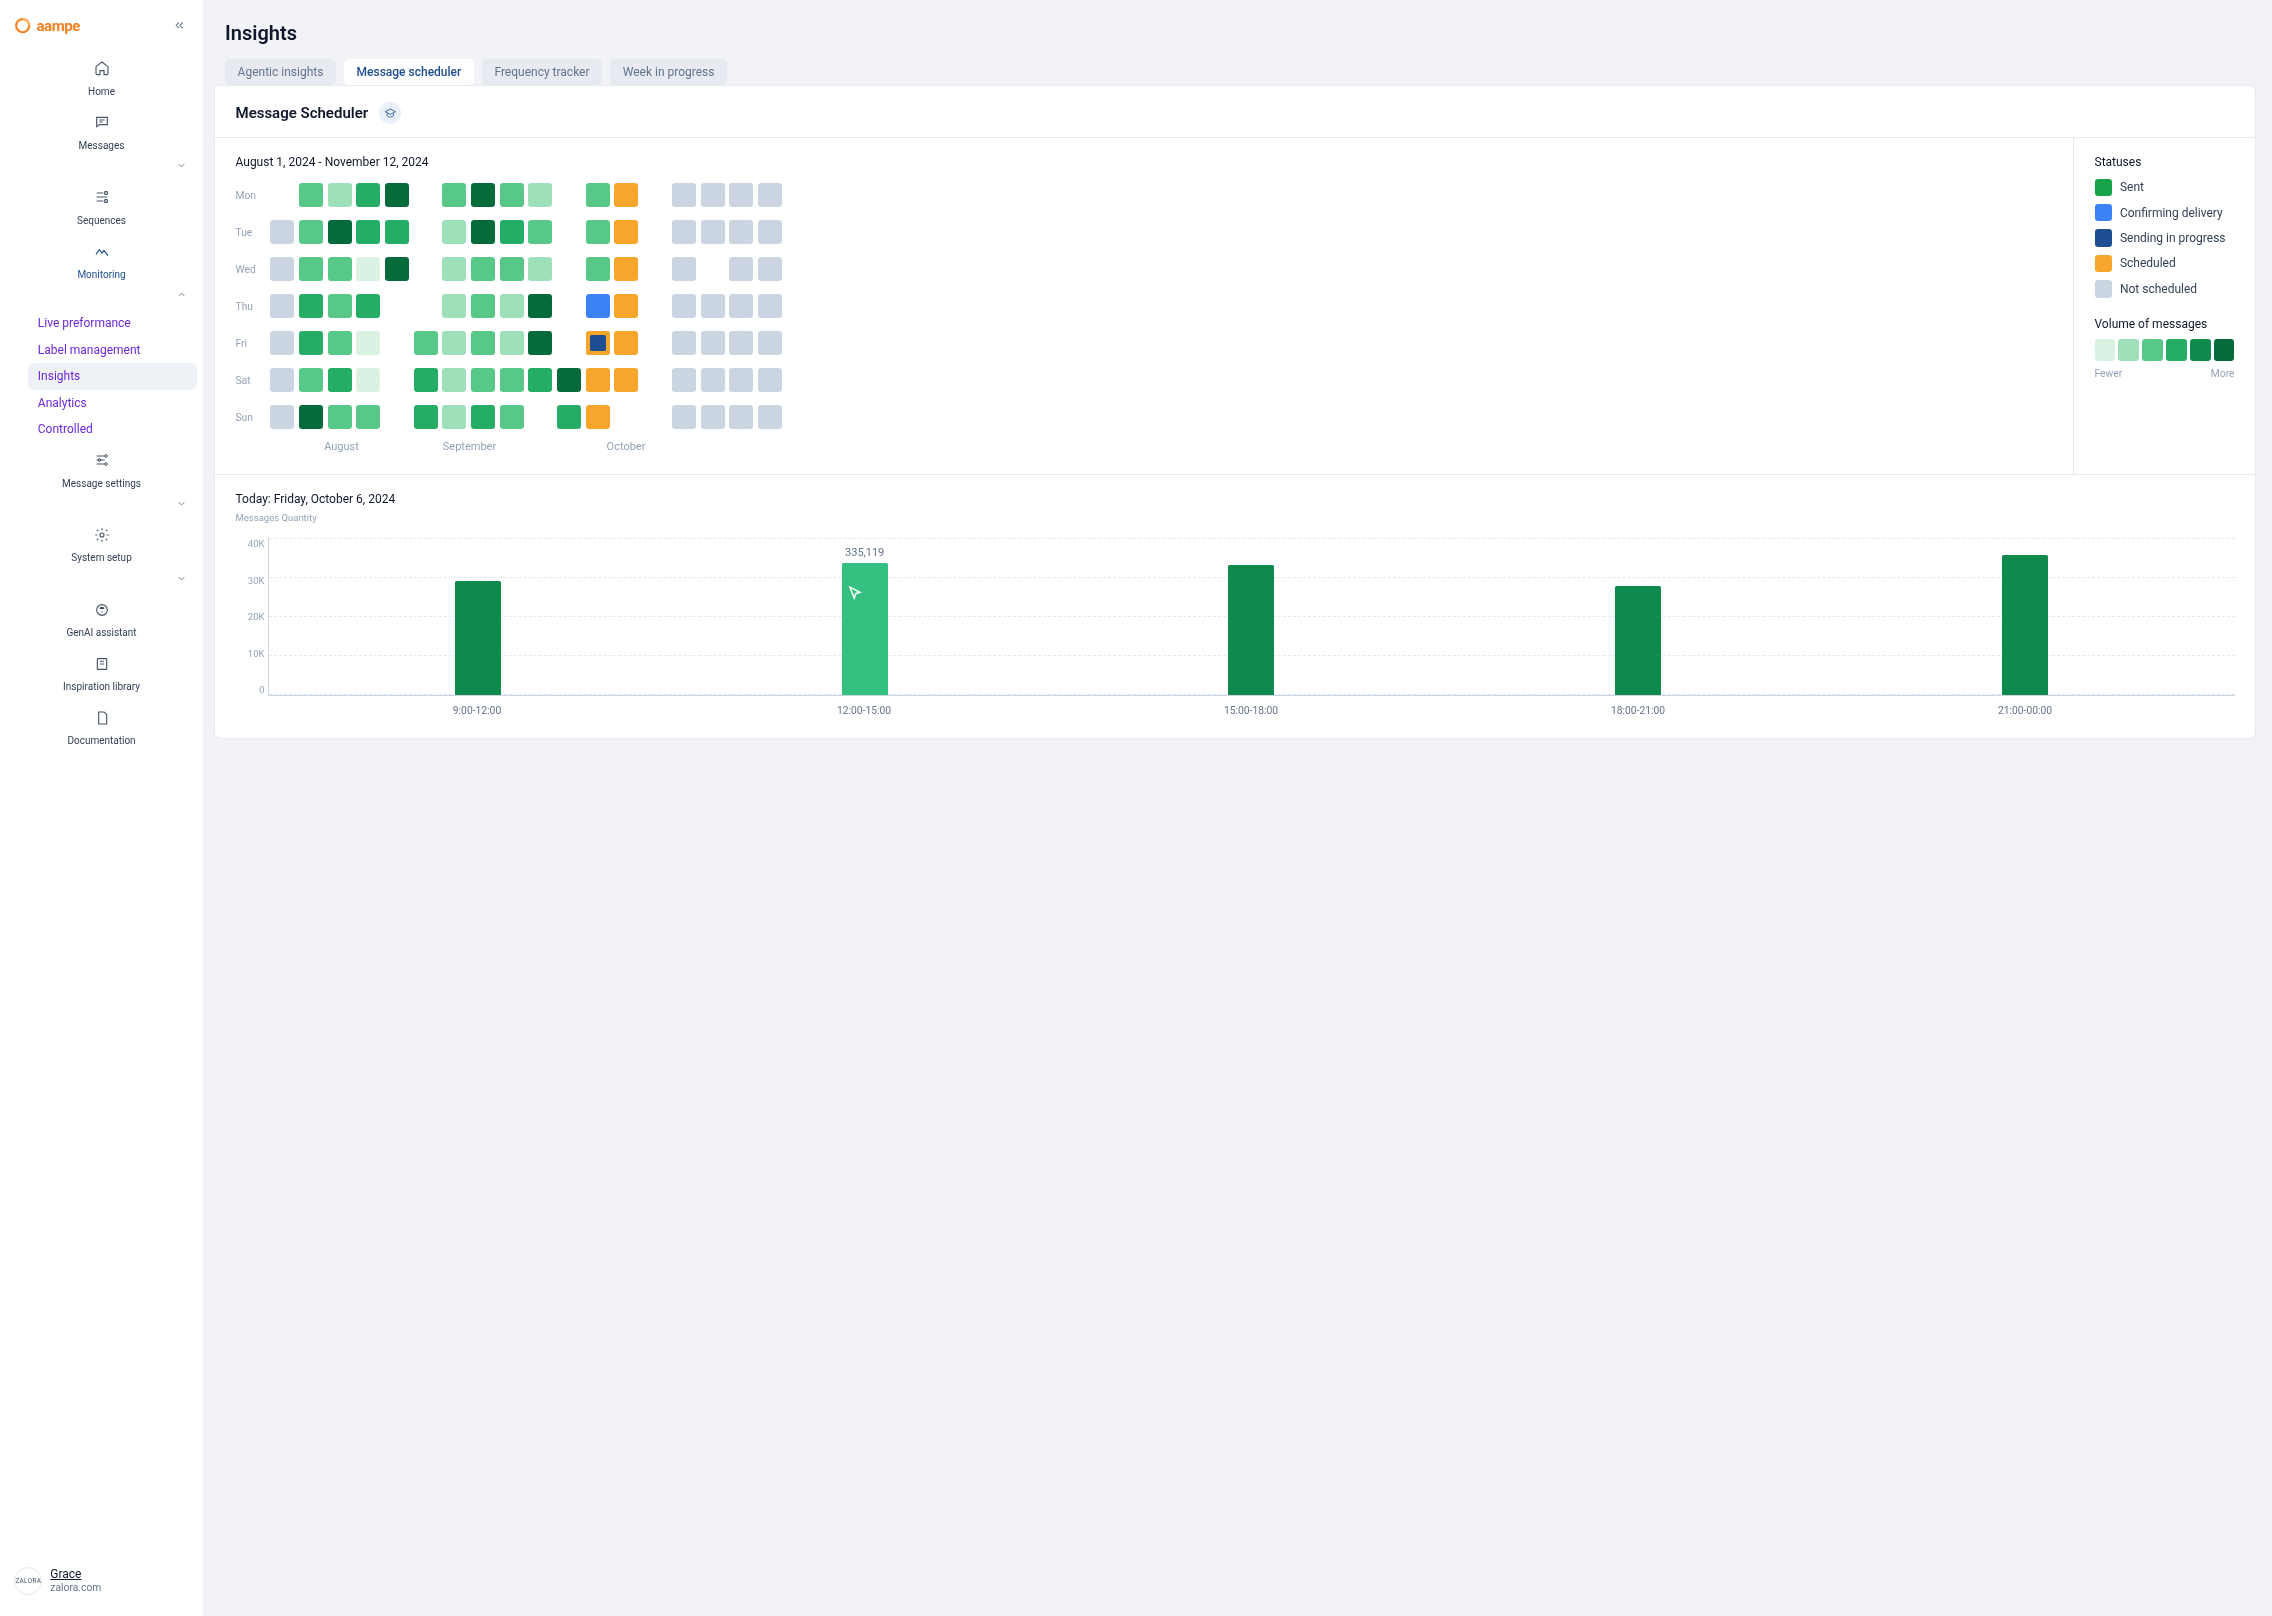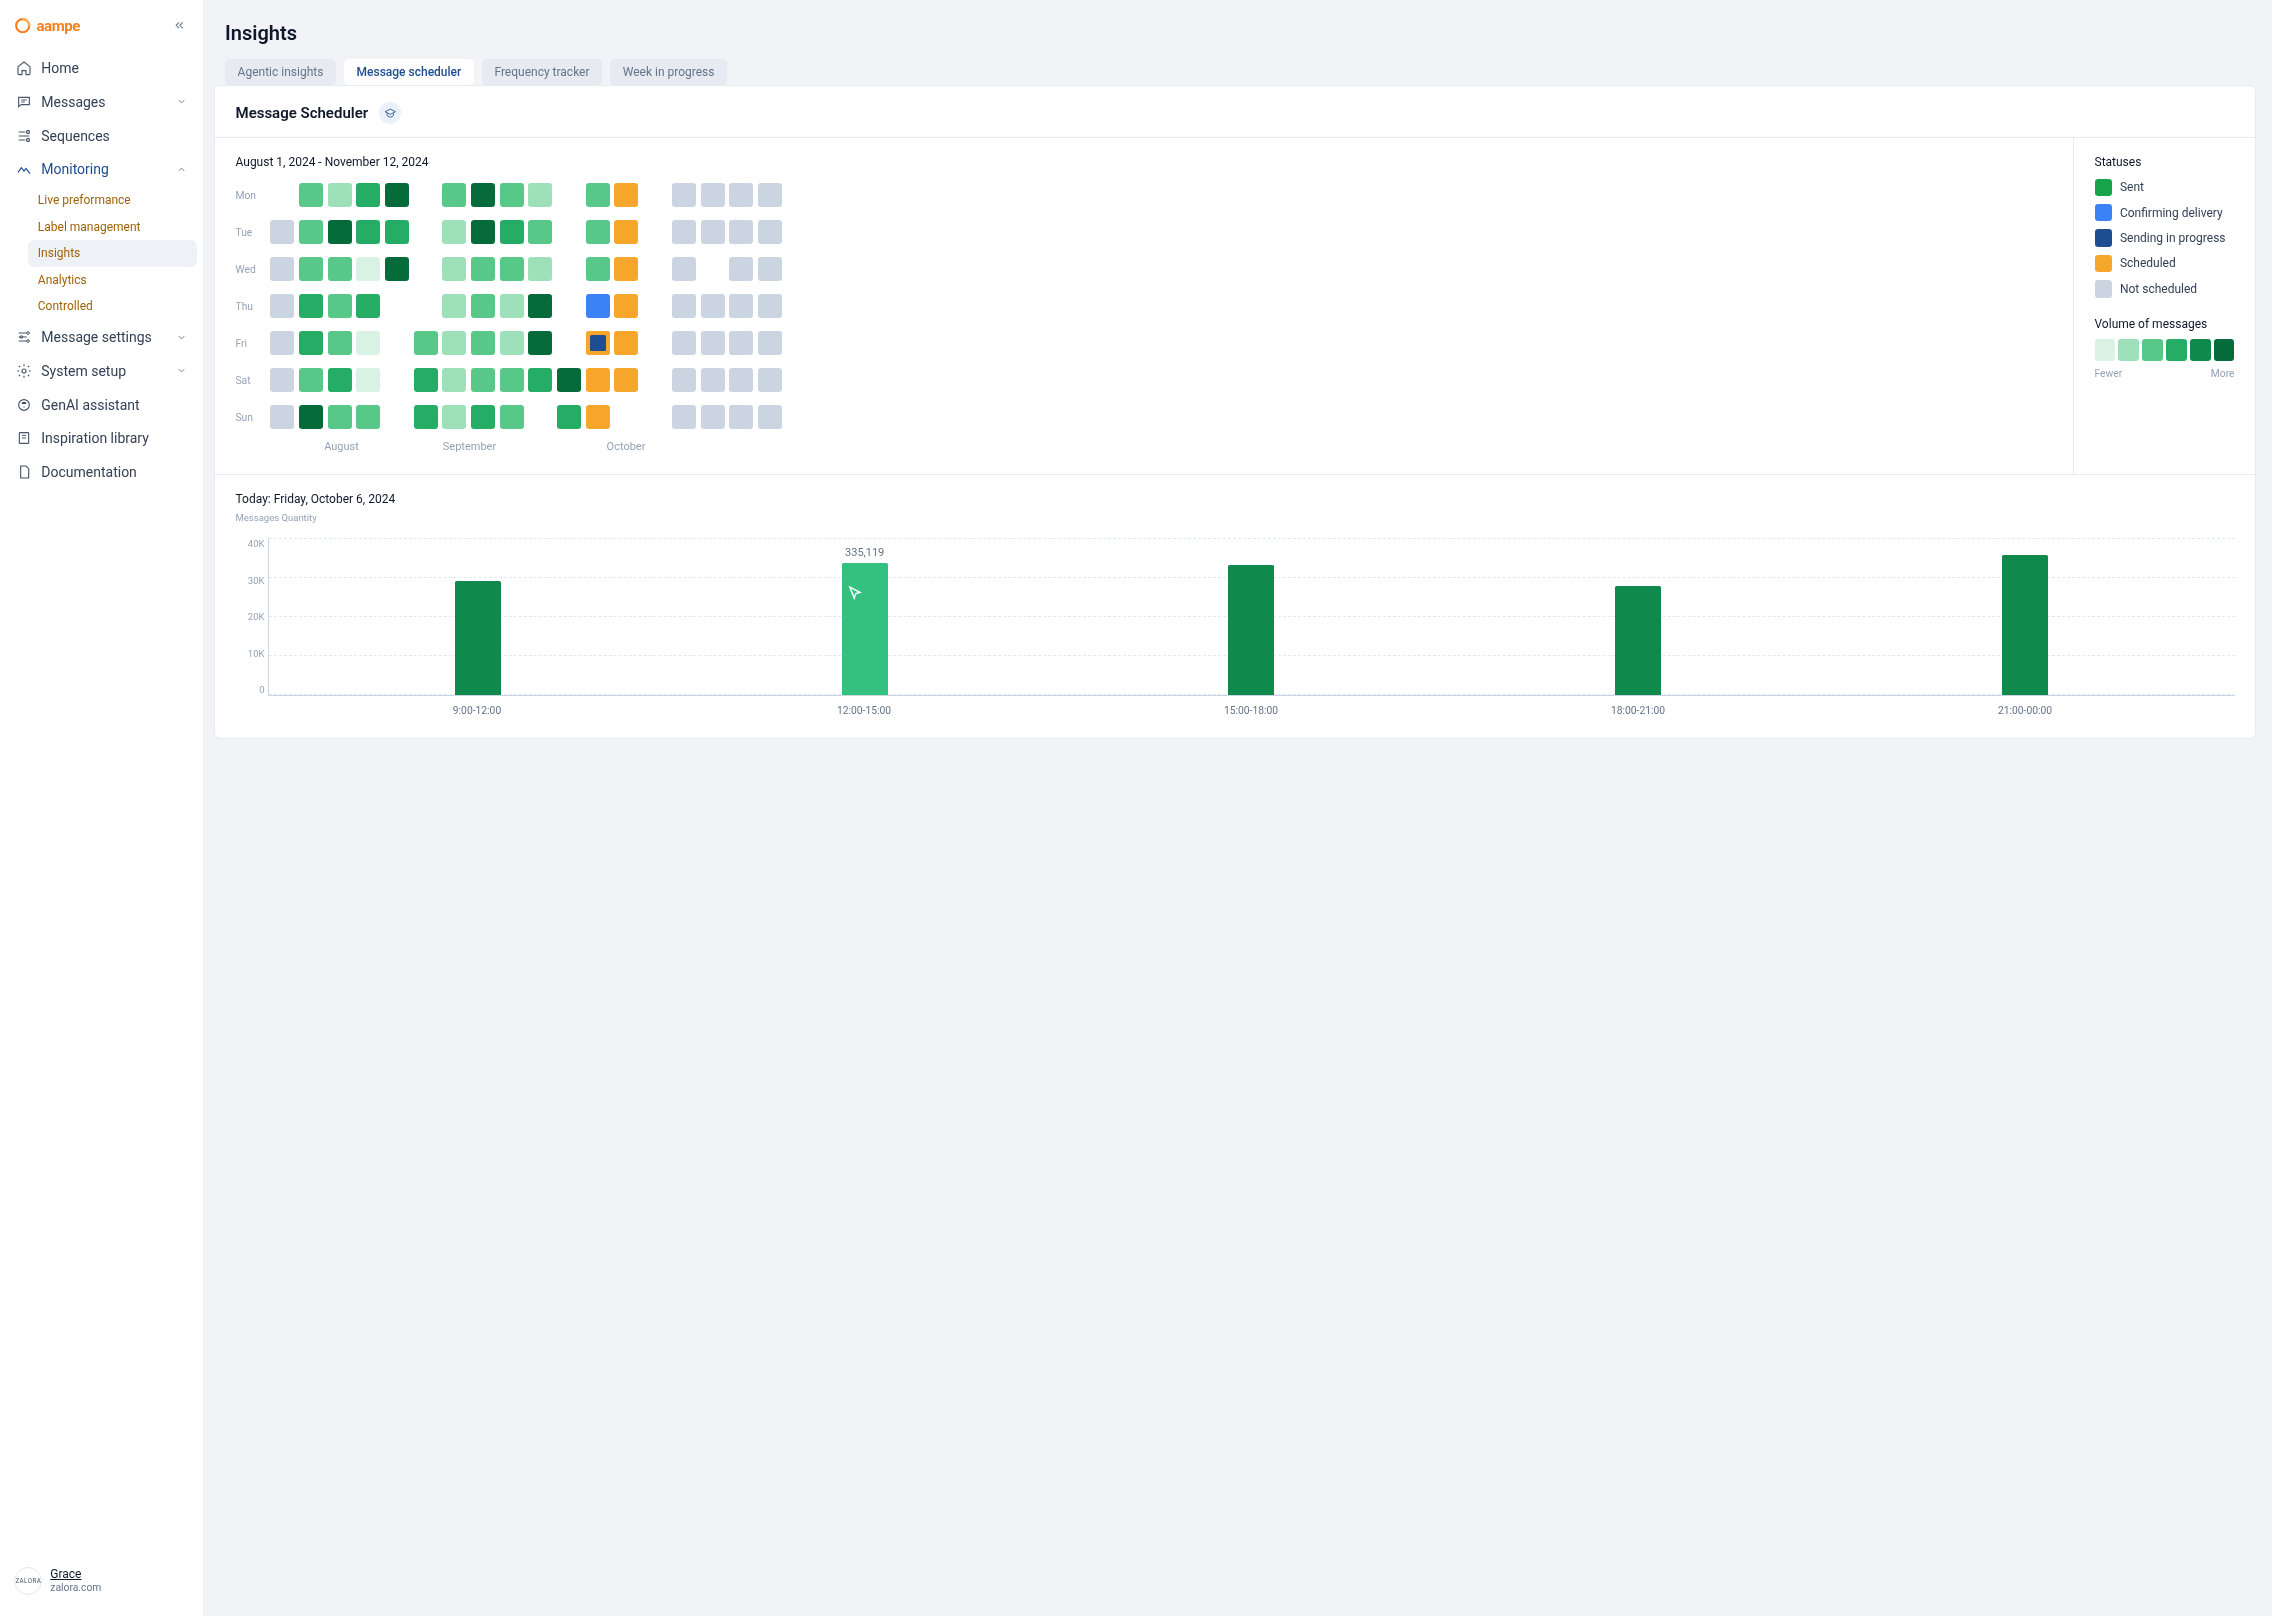--- a/index.html
+++ b/index.html
@@ -8,27 +8,27 @@
 
 
 .sidebar { width: 203px; background: #fff; display: flex; flex-direction: column; padding: 16px 6.3px 12.6px 6.3px; }
 .sidebar-header { display: flex; align-items: center; justify-content: space-between; padding: 0 8px 17.4px 8px; }
 .logo { display: flex; align-items: center; gap: 4.7px; }
 .logo-mark { width: 17.4px; height: 17.4px; }
 .logo-text { font-size: 15px; font-weight: 700; color: #f58220; letter-spacing: -0.4px; }
 .collapse-btn { width: 19px; height: 19px; display: flex; align-items: center; justify-content: center; cursor: pointer; color: #64748b; }
 
 .nav { display: flex; flex-direction: column; gap: 1.6px; }
-.nav-item { display: flex; align-items: center; gap: 9.5px; padding: 8px 9.5px; border-radius: 6.3px; cursor: pointer; color: #334155; font-size: 14px; }
+.nav-item { display: flex; align-items: center; gap: 9.5px; padding: 8px 9.5px; border-radius: 6.3px; cursor: pointer; color: #334155; font-size: 10px; flex-direction: column; }
 .nav-item .chev { margin-left: auto; color: #64748b; }
 .nav-item.expandable { }
 .nav-item.active-parent { color: #1e4d91; }
 .nav-item.active-parent .nav-icon path { stroke: #1e4d91; }
 .nav-sub { display: flex; flex-direction: column; gap: 0; padding-left: 22px; }
-.nav-sub-item { padding: 6.3px 9.5px; border-radius: 6.3px; cursor: pointer; color: #a16207; font-size: 12px; }
+.nav-sub-item { padding: 6.3px 9.5px; border-radius: 6.3px; cursor: pointer; color: #6d28d9; font-size: 12px; }
 .nav-sub-item.active { background: #eef2f7; }
 
 .sidebar-footer { margin-top: auto; display: flex; align-items: flex-start; gap: 8px; padding: 8px; }
 .avatar { width: 28px; height: 28px; border-radius: 50%; background: #fff; border:0.8px solid #e2e8f0; display: flex; align-items: center; justify-content: center; font-size: 6.3px; letter-spacing: 0.4px; color: #475569; }
 .user-name { font-size: 12px; color: #0f172a; text-decoration: underline; }
 .user-site { font-size: 10.3px; color: #64748b; }
 
 
 .main { flex: 1; padding: 20.5px 16px 16px 11px; }
 .page-title { font-size: 20px; font-weight: 600; color: #0f172a; padding-left: 11px; }

